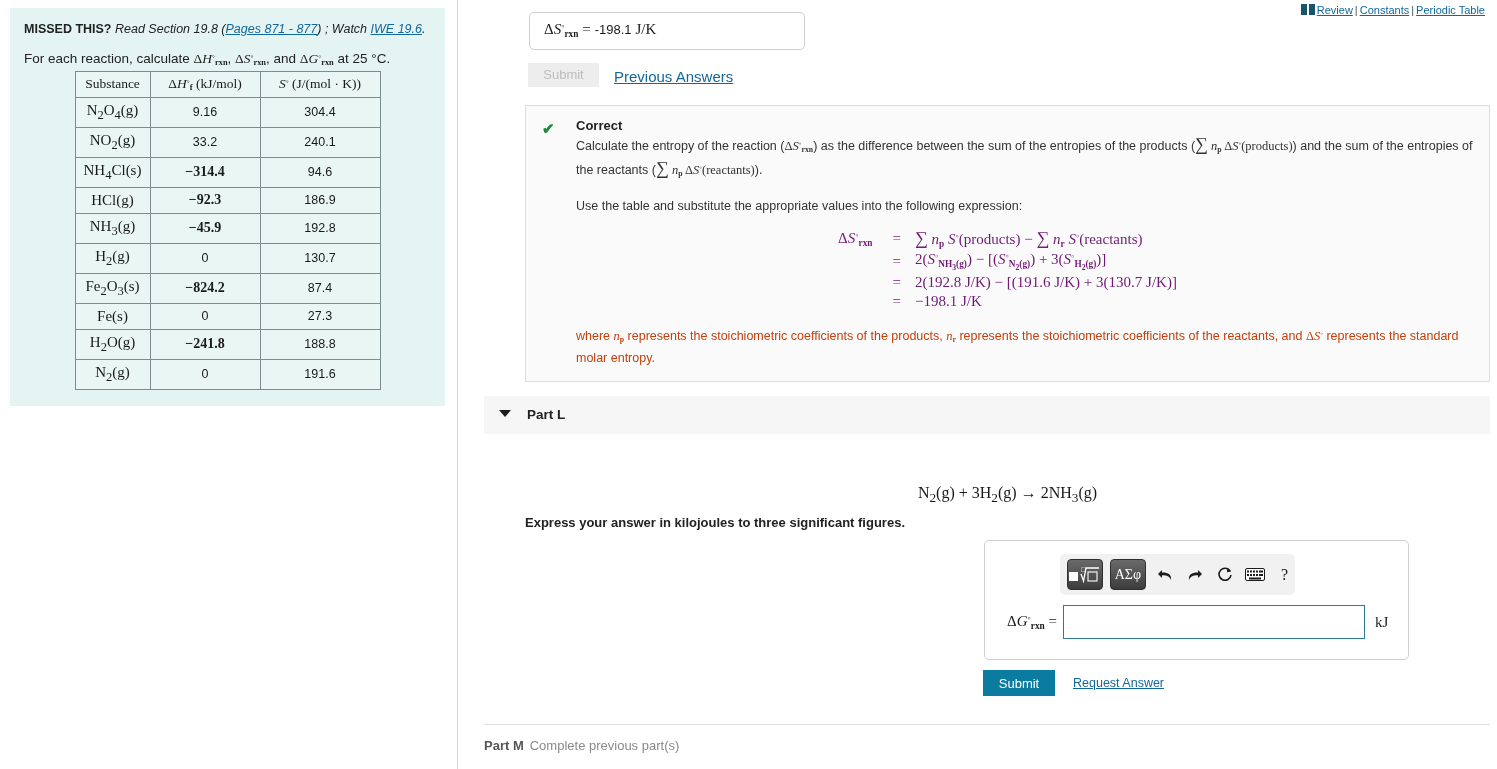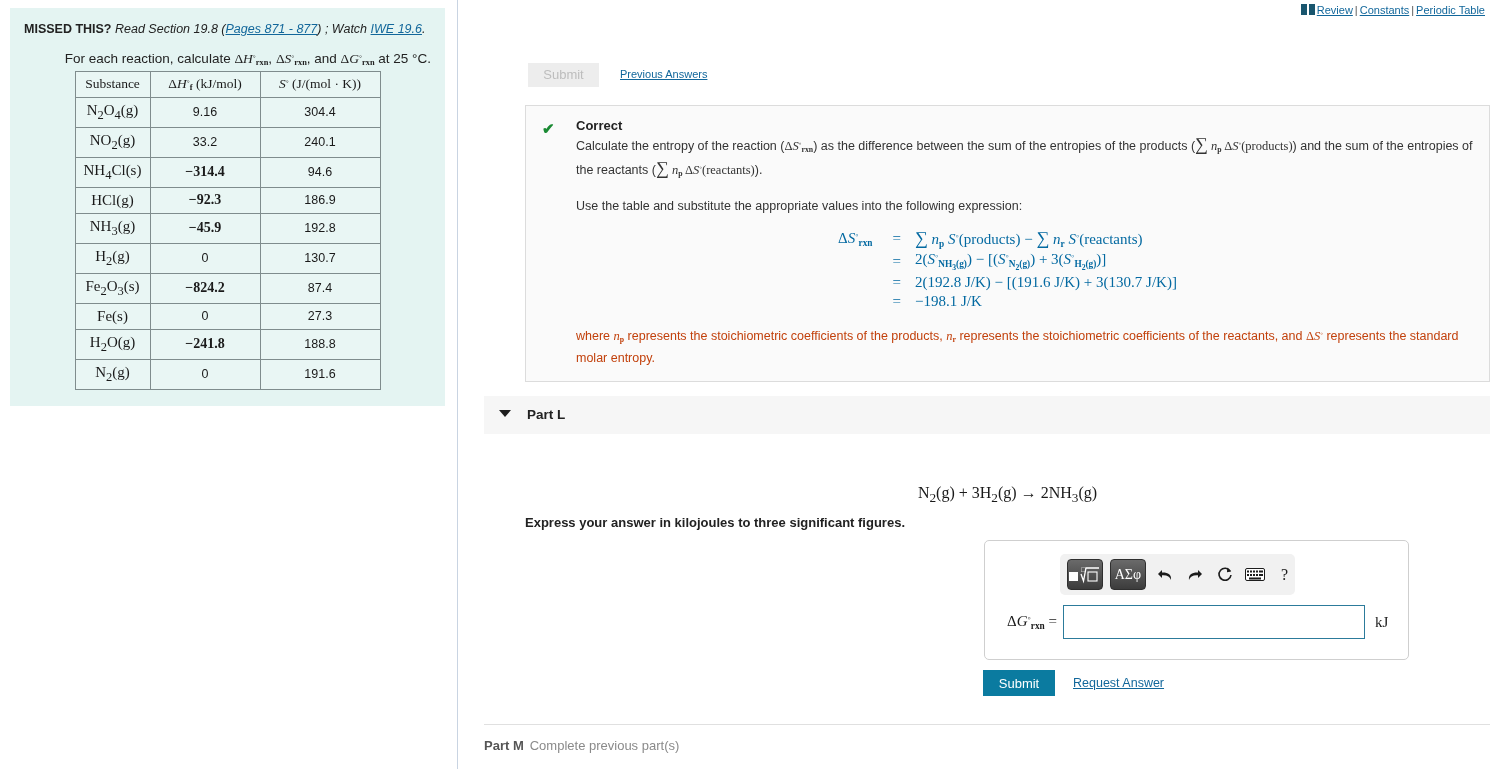--- a/index.html
+++ b/index.html
@@ -28,21 +28,21 @@
     background: #e4f4f2;
     padding: 13px 14px 16px 14px;
   }
   .hint-line {
     font-size: 12.5px; line-height: 16px; color: #222;
     margin: 0 0 14px 0;
   }
   .hint-line b { font-weight: bold; font-style: normal; }
   .hint-line i { font-style: italic; }
   .hint-line a { color: #12679b; text-decoration: underline; font-style: italic; }
-  .prompt-line { font-size: 13.5px; color: #222; margin: 0 0 4px 0; text-align: right; }
+  .prompt-line { font-size: 13.5px; color: #222; margin: 0 0 4px 0; }
   .mth { font-family: "Liberation Serif", serif; }
   .mi { font-family: "Liberation Serif", serif; font-style: italic; }
   sub.sm { font-size: 0.62em; font-style: normal; font-weight: bold; vertical-align: -0.28em; font-family: "Liberation Serif", serif; }
   sup.sm { font-size: 0.62em; font-style: normal; vertical-align: 0.5em; }
 
   table.subst {
     border-collapse: collapse;
     margin: 4px auto 0 auto;
     background: #e9f6f4;
   }
@@ -104,22 +104,22 @@
     width: 71px; height: 24px;
     background: #ededed;
     color: #bdbdbd;
     border: none;
     font-size: 13px;
     font-family: "Liberation Sans", sans-serif;
     text-align: center;
     line-height: 24px;
   }
   .prev-answers-link {
-    position: absolute; left: 161px; top: 68px;
-    color: #12679b; text-decoration: underline; font-size: 11px;
+    position: absolute; left: 155px; top: 68px;
+    color: #12679b; text-decoration: underline; font-size: 15px;
   }
 
   .correct-box {
     position: absolute; left: 66px; top: 105px;
     width: 965px;
     border: 1px solid #dcdcdc;
     background: #fafafa;
     padding: 12px 16px 14px 16px;
   }
   .check-icon {
@@ -136,21 +136,21 @@
     font-size: 12.5px; line-height: 18px; color: #333;
   }
   .correct-body p { margin: 0 0 0 0; }
   .correct-body p.gap { margin-top: 14px; }
 
   table.eqn {
     margin: 12px auto 10px auto;
     border-collapse: collapse;
     font-family: "Liberation Serif", serif;
     font-size: 15px;
-    color: #0369a1;
+    color: #701a75;
   }
   table.eqn td { padding: 1px 4px; vertical-align: middle; white-space: nowrap; }
   table.eqn td.lhs { text-align: right; padding-right: 10px; }
   table.eqn td.rel { text-align: center; padding: 1px 10px; }
   table.eqn td.rhs { text-align: left; }
   .sig { font-size: 18px; font-family: "Liberation Serif", serif; }
 
   .where-note {
     margin-left: 34px; margin-top: 14px;
     font-size: 12.5px; line-height: 18px; color: #c2410c;
@@ -362,20 +362,26 @@
 
     <div class="toplinks">
       <span class="book-icon">
         <svg width="14" height="11" viewBox="0 0 14 11">
             <rect x="0" y="0" width="6" height="11" fill="#19566e"></rect>
             <rect x="8" y="0" width="6" height="11" fill="#19566e"></rect>
           </svg>
       </span><a href="#">Review</a><span class="sep">|</span><a href="#">Constants</a><span class="sep">|</span><a href="#">Periodic Table</a>
     </div>
 
+    <div class="prev-answer-box">
+      <div class="prev-answer-inner">
+        <span class="mth">Δ<span class="mi">S</span><sup class="sm">◦</sup><sub class="sm">rxn</sub></span>
+        <span>=</span><span class="prev-answer-val">-198.1</span><span class="mth">J/K</span>
+      </div>
+    </div>
     <div class="submit-disabled">Submit</div>
     <a class="prev-answers-link" href="#">Previous Answers</a>
 
     <div class="correct-box">
       <div class="check-icon">✔</div>
       <div class="correct-title">Correct</div>
       <div class="correct-body">
         <p><span>Calculate the entropy of the reaction (</span><span class="mth">Δ<span class="mi">S</span><sup class="sm">◦</sup><sub class="sm">rxn</sub></span><span>) as the difference between the sum of the entropies of the products (</span><span class="mth"><span class="sig">∑</span> <span class="mi">n</span><sub class="sm">p</sub> Δ<span class="mi">S</span><sup class="sm">◦</sup>(products)</span><span>) and the sum of the entropies of the reactants (</span><span class="mth"><span class="sig">∑</span> <span class="mi">n</span><sub class="sm">p</sub> Δ<span class="mi">S</span><sup class="sm">◦</sup>(reactants)</span><span>).</span></p>
         <p class="gap">Use the table and substitute the appropriate values into the following expression:</p>
       </div>

